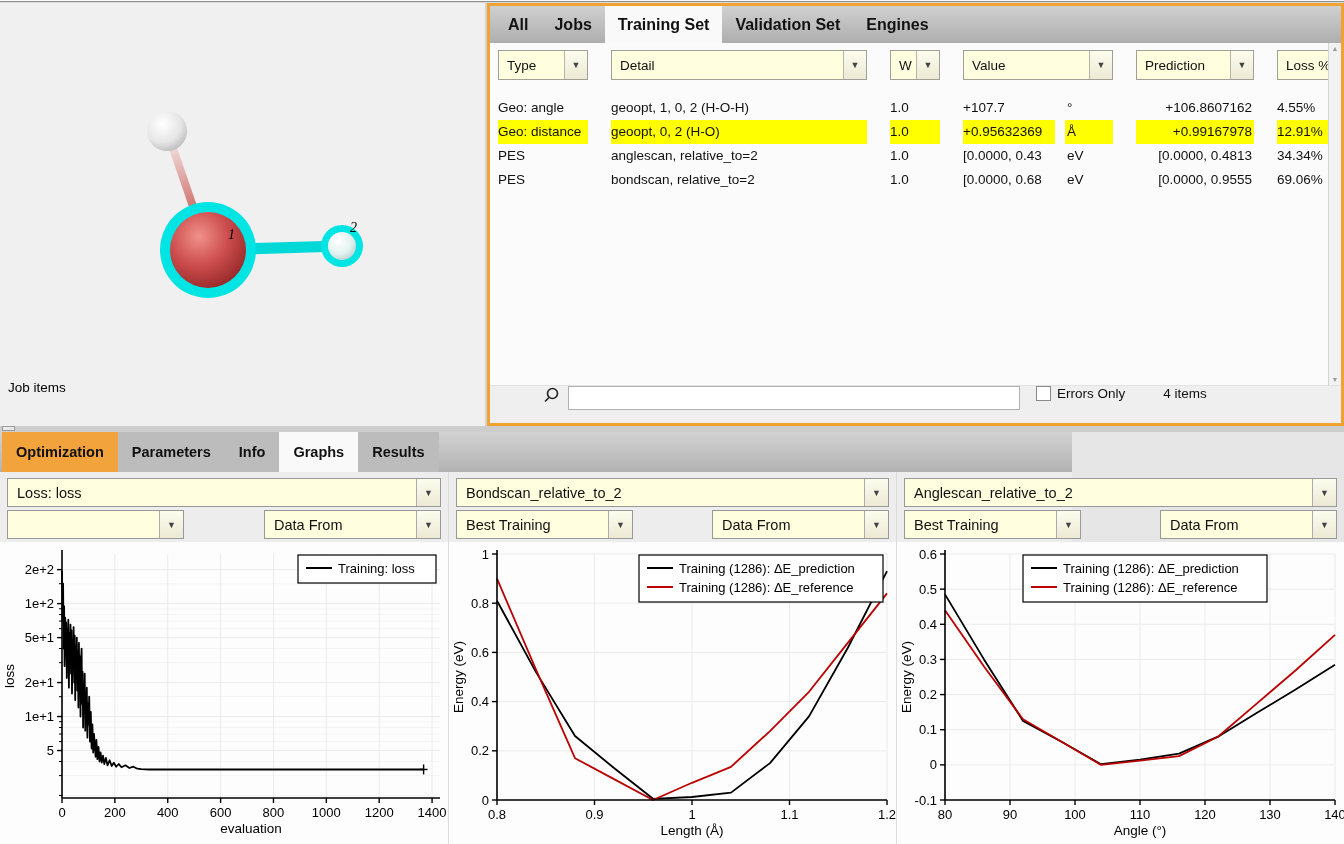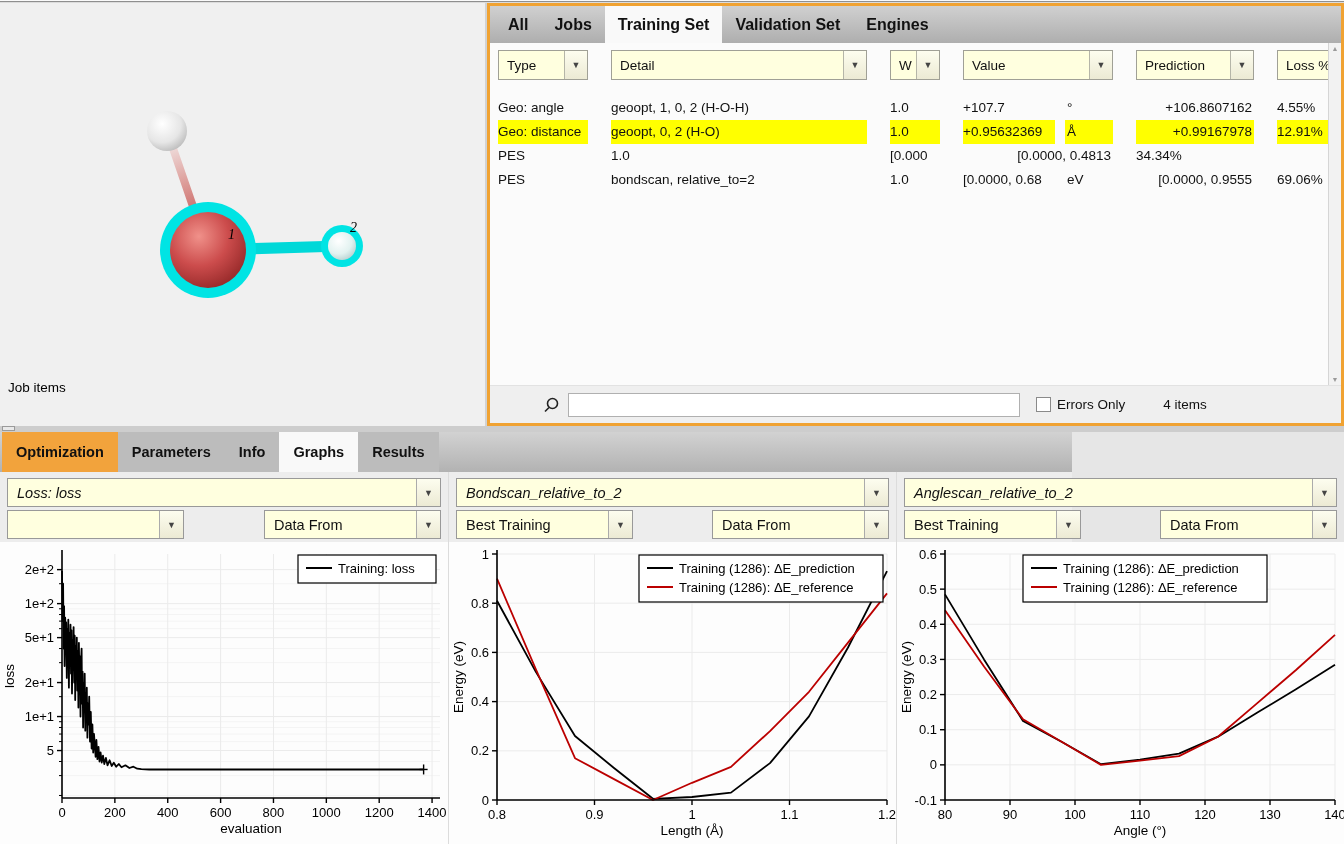--- a/index.html
+++ b/index.html
@@ -26,39 +26,39 @@
   .trow{height:24px;line-height:24px;}
   .c{overflow:hidden;white-space:nowrap;font-size:13.5px;}
   .c.num{text-align:right;padding-right:2px;box-sizing:border-box;}
   .c.loss{text-align:left;padding-right:14px;box-sizing:border-box;}
   .vcell{display:flex;}
   .vcell .val{width:92px;overflow:hidden;white-space:nowrap;margin-right:10px;}
   .vcell .unit{flex:1;overflow:hidden;white-space:nowrap;padding-left:2px;}
   .trow.hl .cellbg{background:#ffff00;}
   .vscroll{position:absolute;right:0;top:0;width:12px;height:342px;background:#f2f2f2;border-left:1px solid #d5d5d5;}
   .vscroll .sarr{position:absolute;left:0;width:100%;text-align:center;font-size:7px;color:#9a9a9a;}
-  .rp-footer{height:38px;background:#efefef;border-top:1px solid #e2e2e2;display:flex;align-items:center;padding-left:52px;box-sizing:border-box;}
+  .rp-footer{height:38px;background:#efefef;border-top:1px solid #e2e2e2;display:flex;align-items:flex-start;padding-left:52px;box-sizing:border-box;}
   .search-input{width:452px;height:24px;border:1px solid #b0b0b0;background:#fff;margin-left:8px;font-size:13px;padding:0 6px;box-sizing:border-box;}
   .cb{width:13px;height:13px;border:1px solid #8a8a8a;background:#fff;display:inline-block;margin-left:16px;}
   .footer-lbl{font-size:13.5px;margin-left:6px;}
   .items-lbl{font-size:13.5px;margin-left:38px;}
   
   .splitter{position:absolute;left:0;top:426px;width:1344px;height:6px;background:#cdcdcd;}
   .splitter-handle{position:absolute;left:2px;top:0;width:13px;height:5px;background:#e9e9e9;border:1px solid #9a9a9a;box-sizing:border-box;}
   
   .bottom-panel{position:absolute;left:0;top:432px;width:1072px;height:412px;background:#0f766e;}
   .b-tabbar{height:40px;background:linear-gradient(#d2d2d2,#b2b2b2);display:flex;align-items:stretch;padding-left:2px;}
   .b-tab{display:flex;align-items:center;padding:0 14px;font-weight:bold;font-size:14.5px;}
   .b-tab.orange{background:#f2a33c;}
   .b-tab.gray{background:#bcbcbc;}
   .b-tab.active{background:#f9f9f9;}
   .graphs{display:flex;height:372px;background:#ededed;}
   .gpanel{width:448px;box-sizing:border-box;}
   .gpanel + .gpanel{border-left:1px solid #dcdcdc;}
-  .ddrow1{margin:6px 7px 0 7px;font-style:italic;}
+  .ddrow1{margin:6px 7px 0 7px;}
   .ddrow2{margin:3px 7px 0 7px;display:flex;justify-content:space-between;}
   .dd{height:29px;box-sizing:border-box;background:#ffffdf;border:1px solid #999;display:flex;align-items:center;font-size:14.5px;}
   .dd .lbl{padding-left:9px;overflow:hidden;white-space:nowrap;}
   .dd .arr{margin-left:auto;align-self:stretch;width:23px;border-left:1px solid #ababab;display:flex;align-items:center;justify-content:center;font-size:9px;color:#444;background:linear-gradient(#fdfdef,#ecead4);}
   .ddrow2 .dd{width:177px;}
   .chartwrap{margin-top:3px;height:302px;background:#fdfdfd;}
   svg{display:block;}
 </style>
 </head>
 <body>
@@ -156,20 +156,21 @@
             <div class="c cellbg">1.0</div>
             <div class="c vcell">
               <span class="val cellbg">+0.95632369</span>
               <span class="unit cellbg">Å</span>
             </div>
             <div class="c num cellbg">+0.99167978</div>
             <div class="c loss cellbg">12.91%</div>
           </div>
           <div class="tgrid trow">
             <div class="c cellbg">PES</div>
+            <div class="c cellbg">anglescan, relative_to=2</div>
             <div class="c cellbg">1.0</div>
             <div class="c vcell">
               <span class="val cellbg">[0.0000, 0.43</span>
               <span class="unit cellbg">eV</span>
             </div>
             <div class="c num cellbg">[0.0000, 0.4813</div>
             <div class="c loss cellbg">34.34%</div>
           </div>
           <div class="tgrid trow">
             <div class="c cellbg">PES</div>

